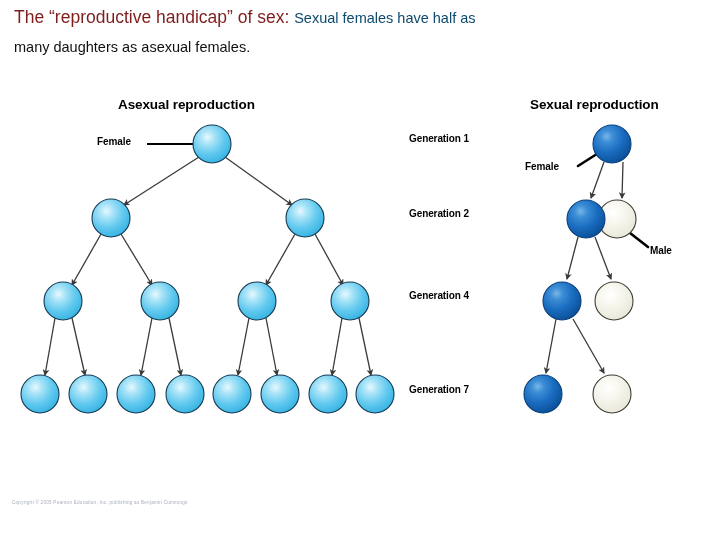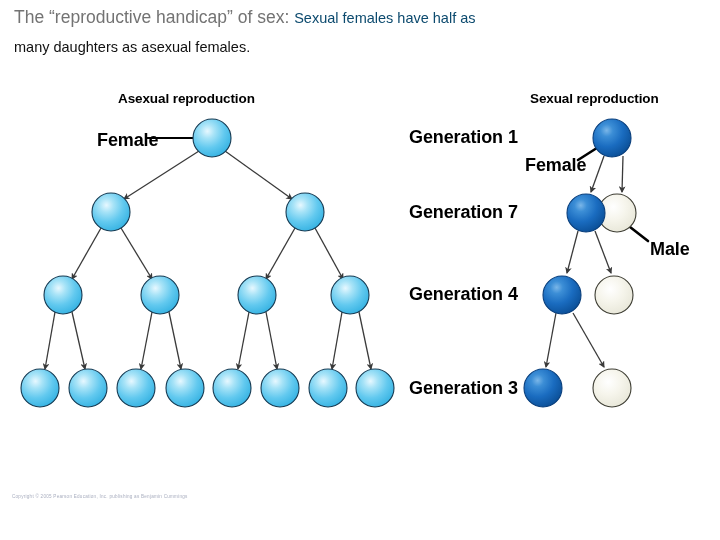--- a/index.html
+++ b/index.html
@@ -29,55 +29,55 @@
     left: 14px;
     top: 6px;
     width: 700px;
   }
   #title-line1 {
     font-size: 17.5px;
     line-height: 22px;
     white-space: nowrap;
   }
   .title-red {
-    color: #737373;
+    color: #7f1d1d;
   }
   .title-black {
     color: #0c4a6e;
     font-size: 14.5px;
   }
   #title-line2 {
     font-size: 14.5px;
     line-height: 20px;
     color: #111111;
     margin-top: 8px;
   }
 
   
   #figure {
     position: absolute;
     left: 0;
-    top: 64px;
+    top: 70px;
     width: 720px;
     height: 380px;
   }
   #figure-svg {
     position: absolute;
     left: 0; top: 0;
     width: 720px;
     height: 380px;
   }
 
   
   .fig-label {
     position: absolute;
     color: #000000;
     font-weight: bold;
     white-space: nowrap;
-    font-size: 18px;
+    font-size: 10px;
     letter-spacing: -0.1px;
   }
   .heading-label {
     font-size: 13.5px;
     font-weight: bold;
   }
   #label-asexual-heading { left: 118px; top: 27px; }
   #label-sexual-heading  { left: 519px; top: 27px; margin-left: 11px; }
   #label-female-asexual  { left: 97px;  top: 66px; }
   #label-gen1            { left: 409px; top: 63px; }
@@ -214,22 +214,22 @@
     <div class="fig-label heading-label" id="label-sexual-heading">Sexual reproduction</div>
 
     <div class="fig-label" id="label-female-asexual">Female</div>
 
     <div class="fig-label" id="label-female-sexual">Female</div>
 
     <div class="fig-label" id="label-male">Male</div>
 
     <div class="fig-label" id="label-gen1">Generation 1</div>
 
-    <div class="fig-label" id="label-gen2">Generation 7</div>
+    <div class="fig-label" id="label-gen2">Generation 2</div>
 
     <div class="fig-label" id="label-gen3">Generation 4</div>
 
-    <div class="fig-label" id="label-gen4">Generation 3</div>
+    <div class="fig-label" id="label-gen4">Generation 7</div>
 
     <div id="copyright">Copyright © 2005 Pearson Education, Inc. publishing as Benjamin Cummings</div>
   </div>
 
 </div>
 
 </body></html>

